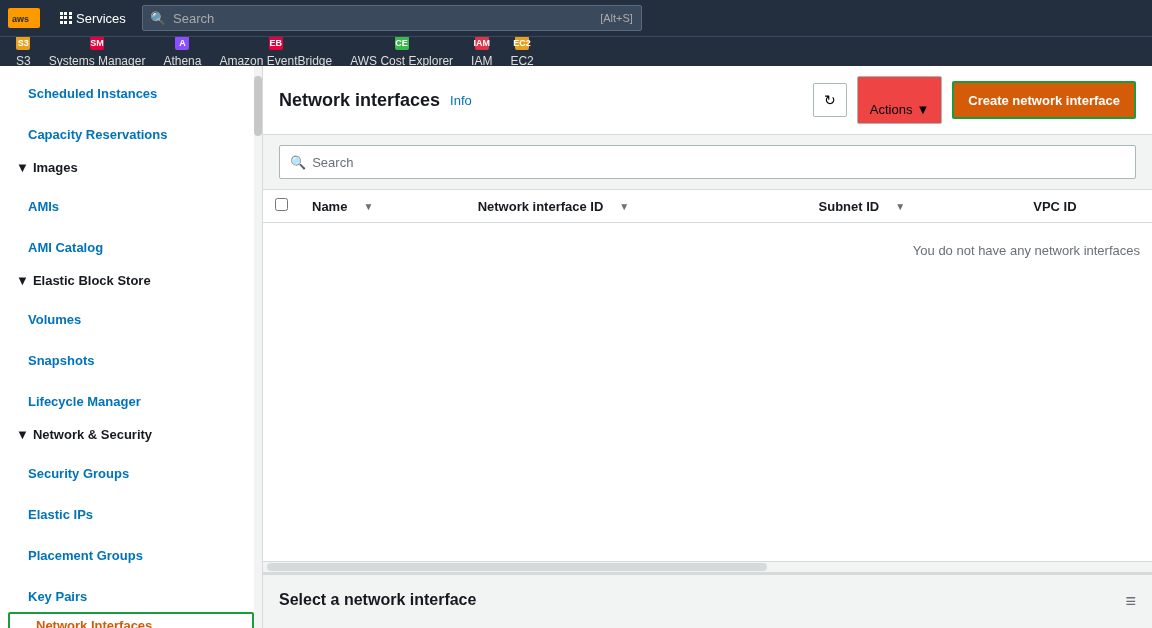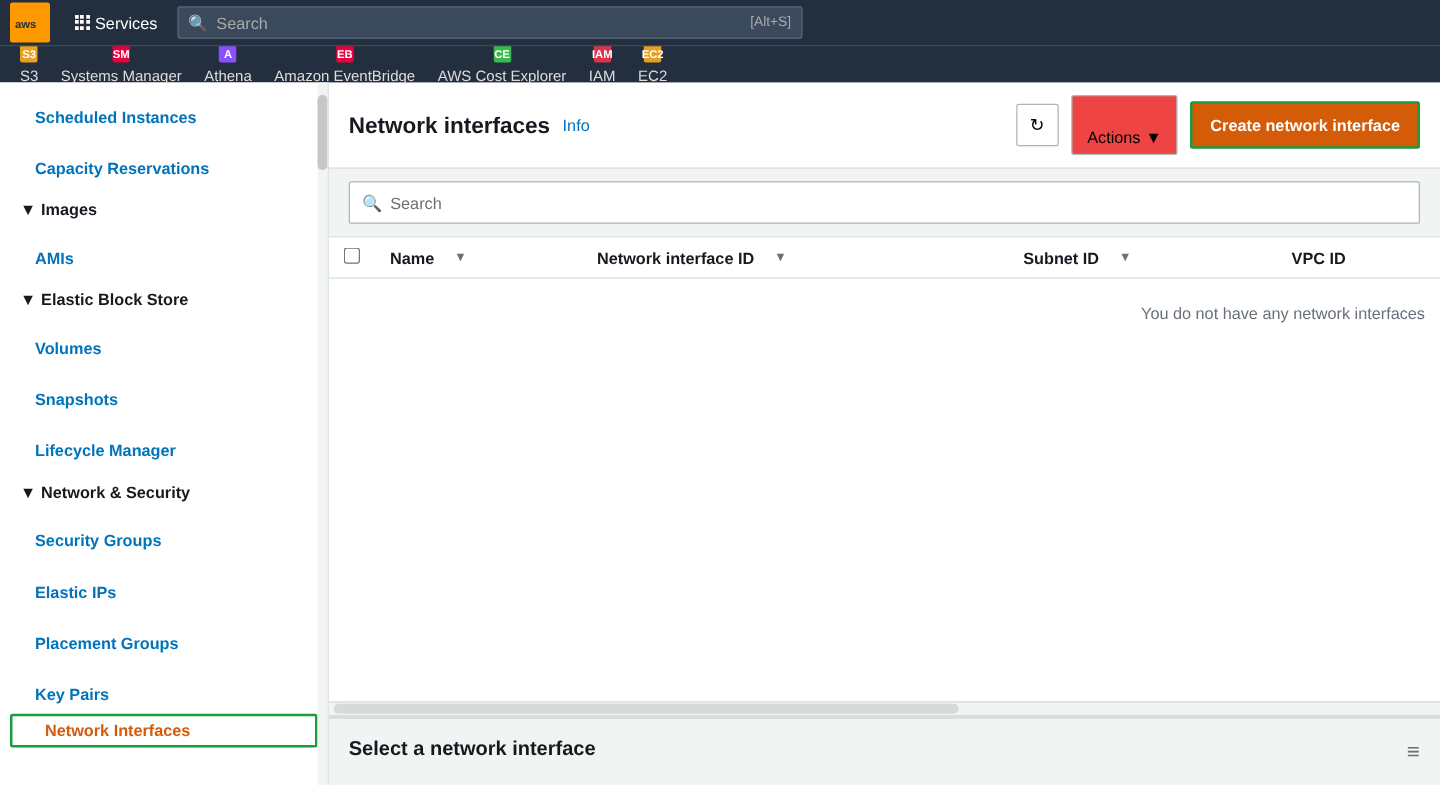--- a/index.html
+++ b/index.html
@@ -11,21 +11,21 @@
       align-items: center;
       background: #232f3e;
       height: 36px;
       padding: 0 8px;
       gap: 8px;
     }
     .aws-logo {
       display: flex; align-items: center; gap: 4px; margin-right: 4px;
     }
     .aws-logo-icon {
-      width: 32px; height: 32px;
+      width: 32px; height: 20px;
       background: #ff9900;
       border-radius: 2px;
       display: flex; align-items: center; justify-content: center;
       font-size: 10px; font-weight: bold; color: #232f3e;
     }
     .services-btn {
       display: flex; align-items: center; gap: 4px;
       color: #fff; font-size: 13px; cursor: pointer;
       padding: 4px 8px;
     }
@@ -300,20 +300,21 @@
     <div style="position:relative;">
 
       <div class="sidebar-item">Scheduled Instances</div>
       <div class="sidebar-item">Capacity Reservations</div>
 
       <div class="sidebar-section-header">
         <span>▼</span>
         <span>Images</span>
       </div>
       <div class="sidebar-item">AMIs</div>
+      <div class="sidebar-item">AMI Catalog</div>
 
       <div class="sidebar-section-header">
         <span>▼</span>
         <span>Elastic Block Store</span>
       </div>
       <div class="sidebar-item">Volumes</div>
       <div class="sidebar-item">Snapshots</div>
       <div class="sidebar-item">Lifecycle Manager</div>
 
       <div class="sidebar-section-header">

